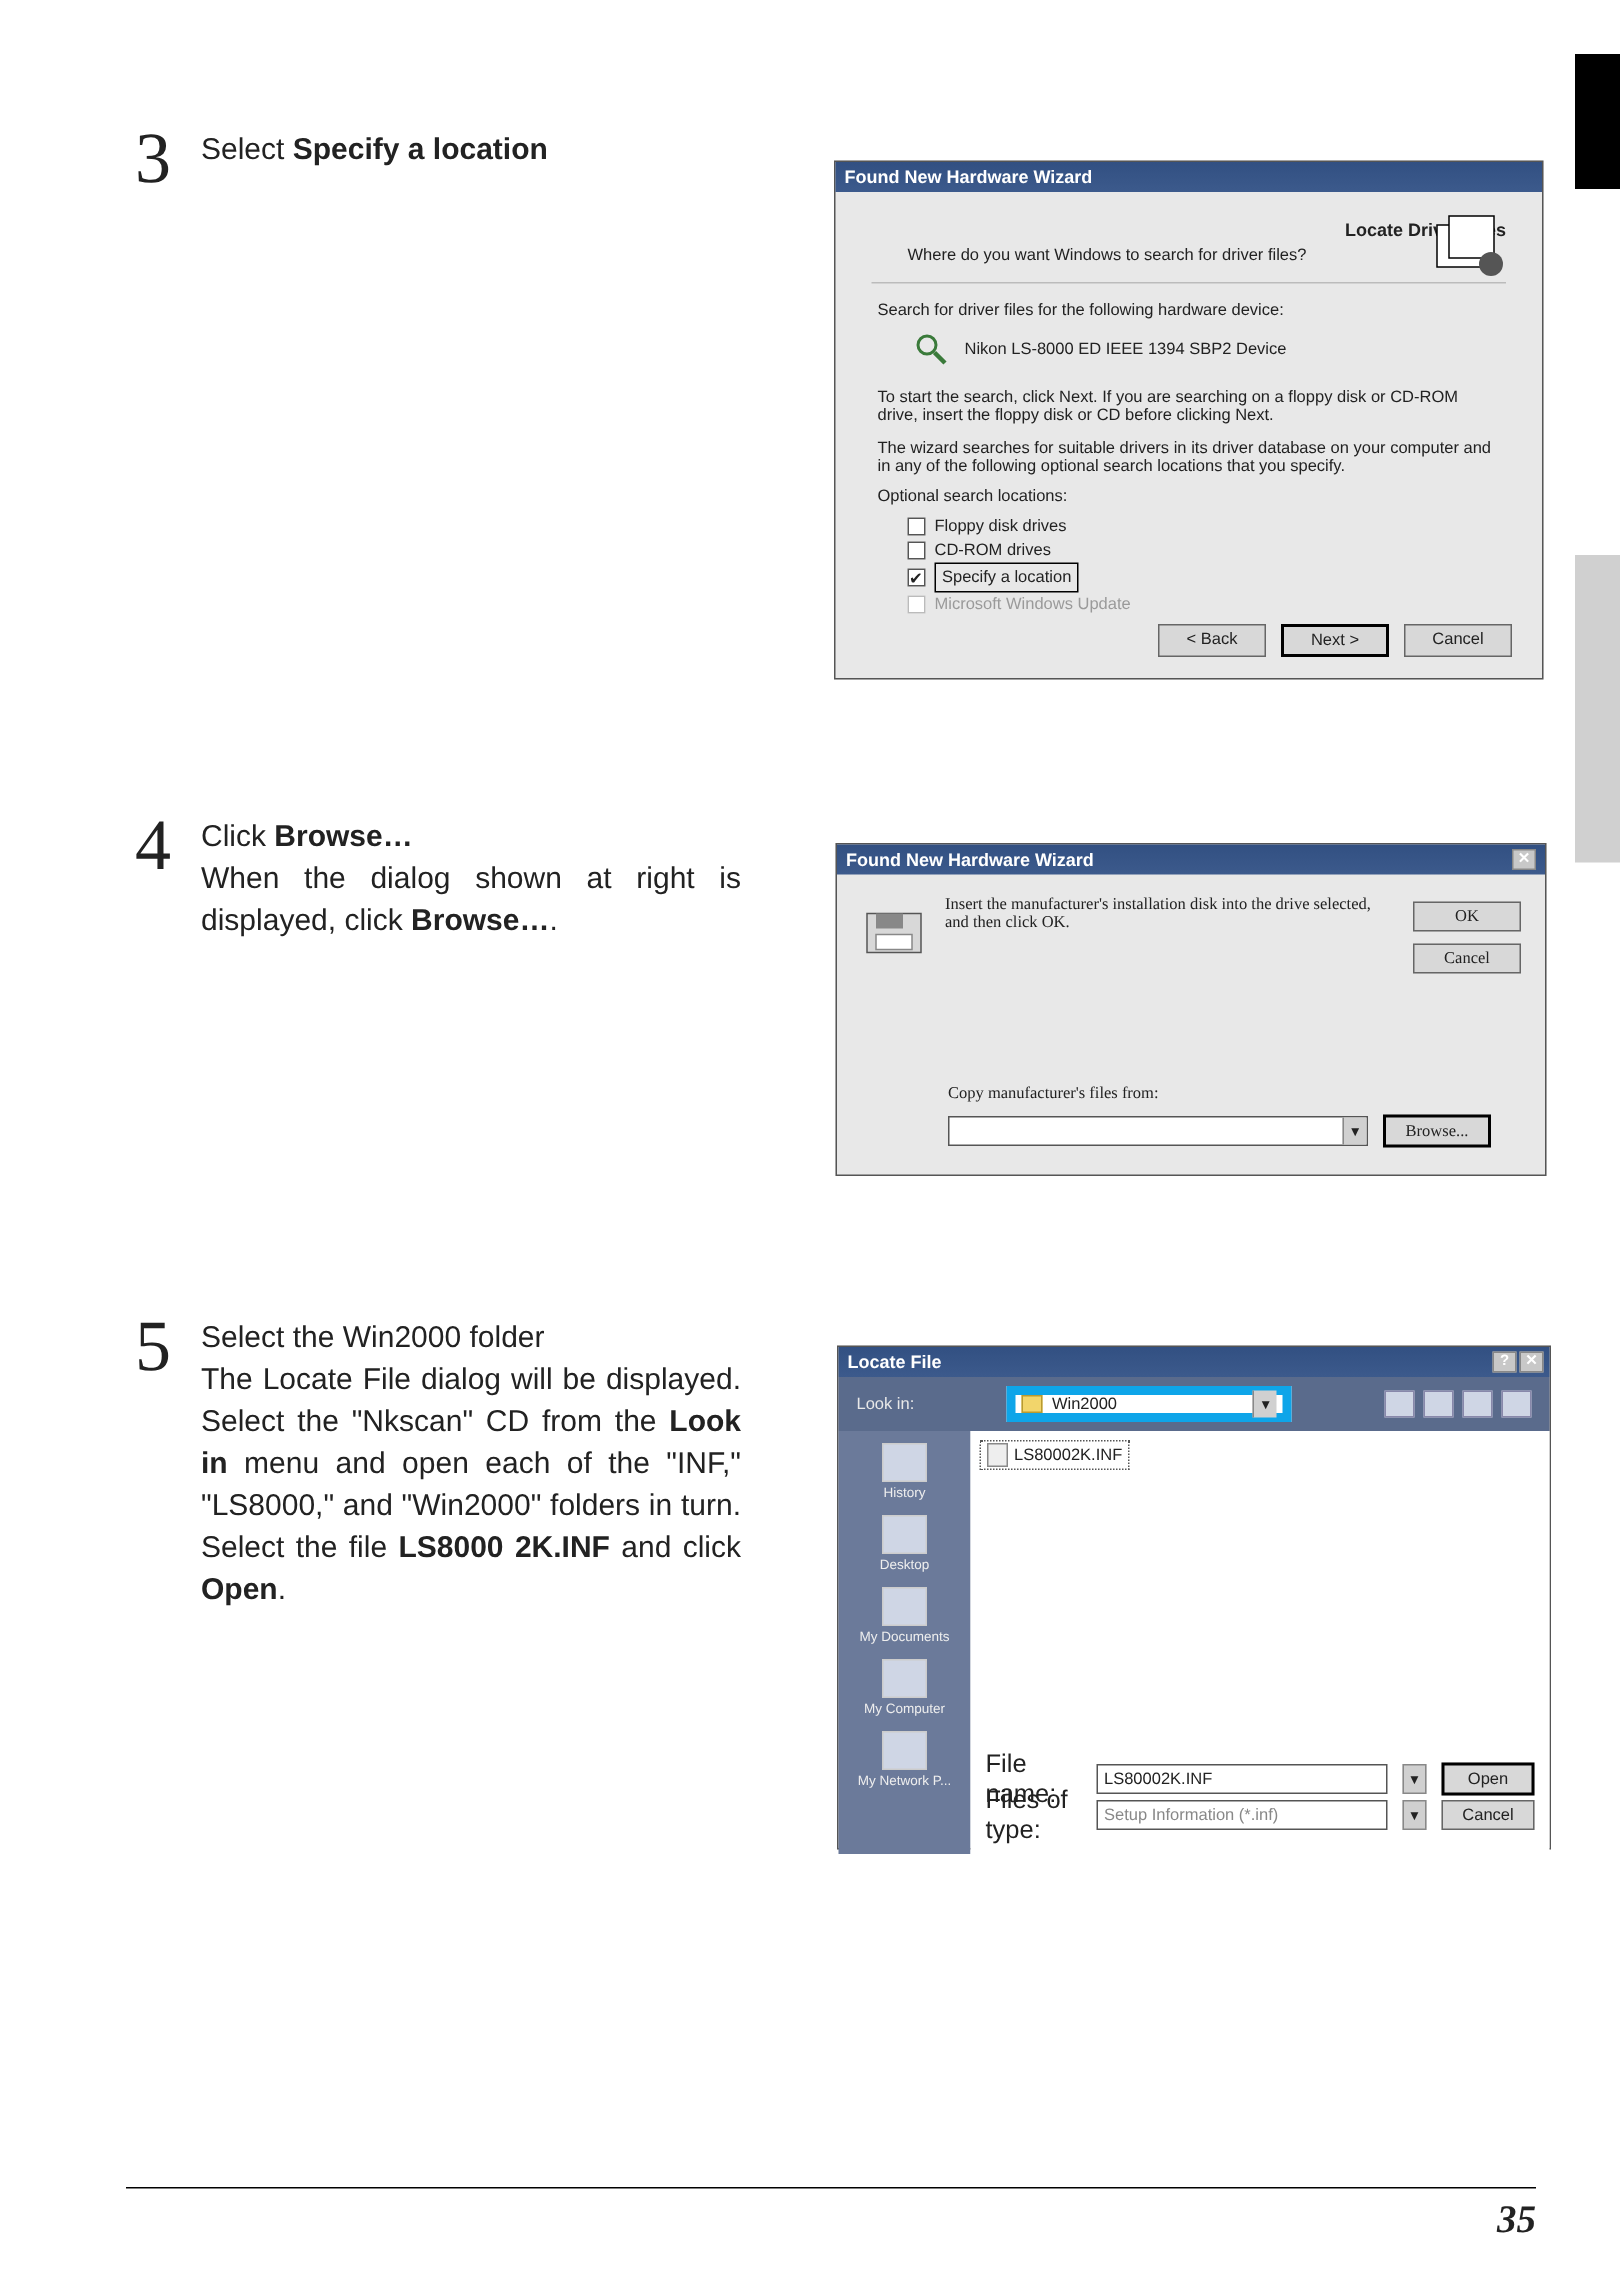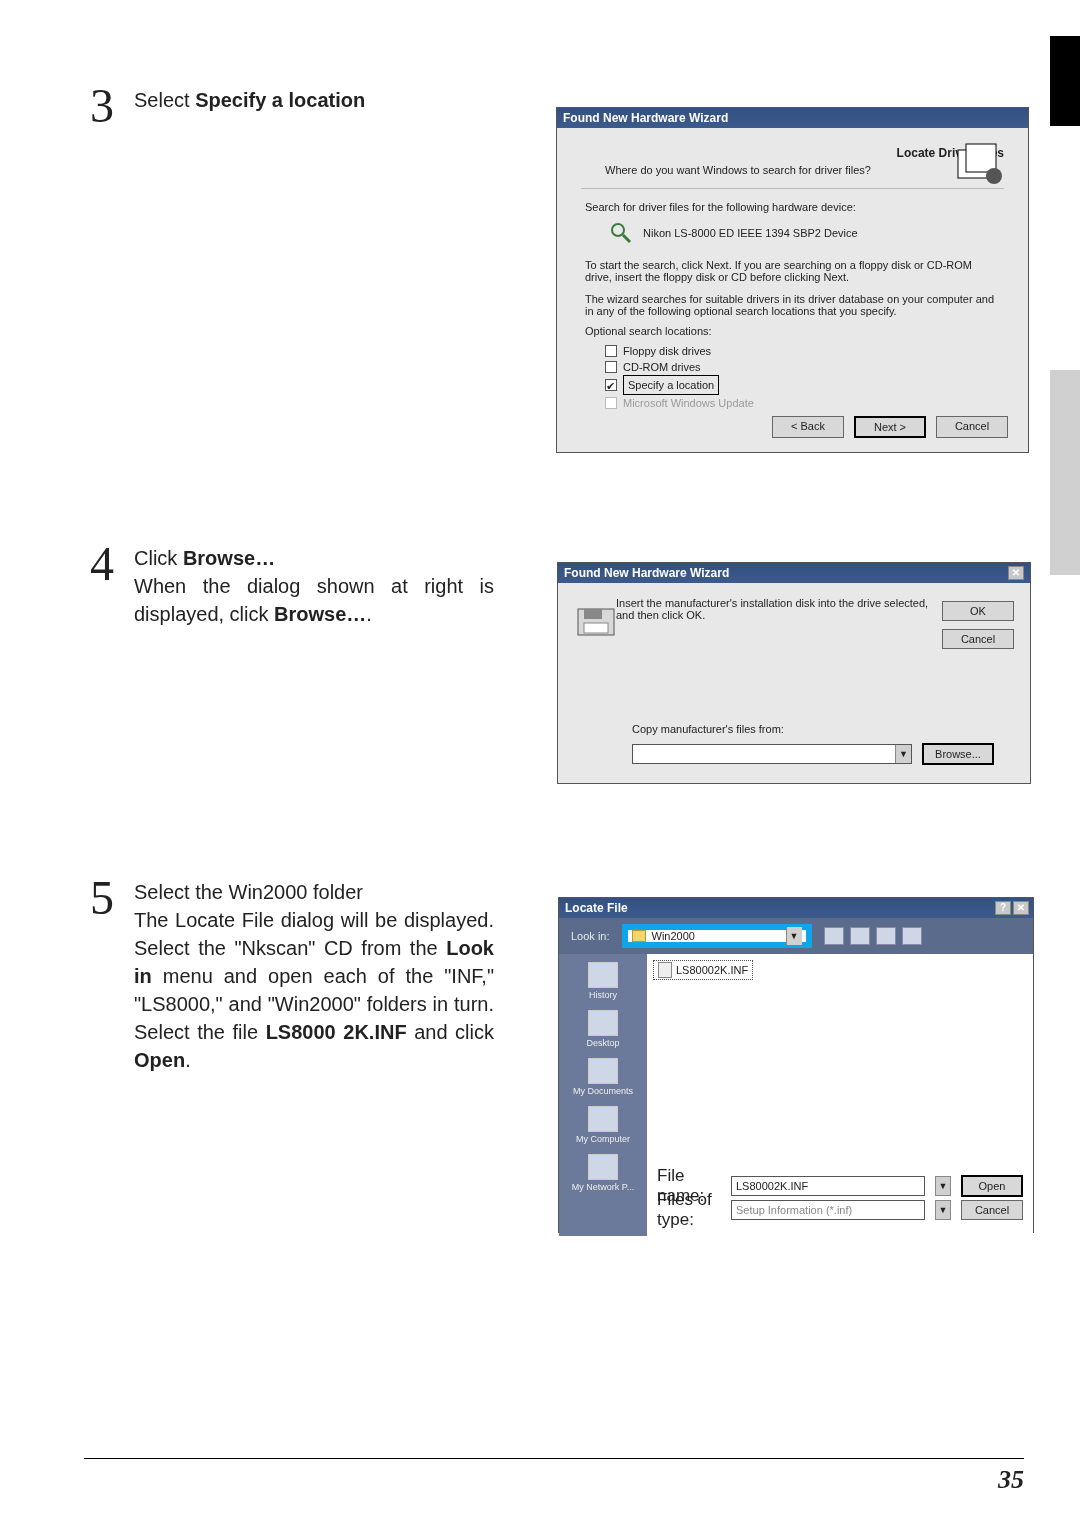--- a/index.html
+++ b/index.html
@@ -34,31 +34,31 @@
   .chk-row { display: flex; align-items: center; gap: 6px; font-size: 11px; line-height: 16px; }
   .chk { width: 12px; height: 12px; border: 1px solid #555; background: #fff; display: inline-block; position: relative; }
   .chk.checked::after { content: "✔"; position: absolute; left: 0; top: -2px; font-size: 11px; }
   .highlight { border: 1px solid #000; padding: 1px 4px; display: inline-block; }
   .gray-text { color: #9a9a9a; }
   .btn-row { position: absolute; bottom: 12px; right: 20px; display: flex; gap: 10px; }
   .btn { min-width: 72px; padding: 3px 10px; background: #d8d8d8; border: 1px solid #666; font-size: 11px; text-align: center; cursor: default; }
   .btn.default { border: 2px solid #000; }
 
   .dlg2 { left: 557px; top: 562px; width: 474px; height: 222px; }
-  .dlg2-body { padding: 14px 2px; position: relative; height: calc(100% - 22px); }
+  .dlg2-body { padding: 14px 16px; position: relative; height: calc(100% - 22px); font-family: Liberation Serif, serif; }
   .floppy-icon { width: 40px; height: 30px; position: absolute; left: 18px; top: 24px; }
   .dlg2-msg { margin-left: 56px; margin-right: 90px; }
   .dlg2-right-btns { position: absolute; right: 16px; top: 18px; display: flex; flex-direction: column; gap: 8px; }
   .dlg2-copy { position: absolute; left: 74px; bottom: 46px; }
   .dlg2-combo-row { position: absolute; left: 74px; bottom: 16px; display: flex; align-items: center; gap: 10px; }
   .combo { width: 280px; height: 20px; border: 1px solid #555; background: #fff; display: flex; }
   .combo-arrow { width: 16px; border-left: 1px solid #888; background: #d0d0d0; text-align: center; font-size: 9px; line-height: 18px; }
 
   .dlg3 { left: 558px; top: 897px; width: 476px; height: 336px; }
-  .dlg3-top { background: #5a6b8c; padding: 6px 12px; display: flex; align-items: center; gap: 12px; }
+  .dlg3-top { background: #5a6b8c; padding: 6px 12px; display: flex; align-items: center; gap: 12px; justify-content: space-between; }
   .lookin-label { color: #e8e8e8; font-size: 11px; }
   .lookin-combo { flex: 1; height: 24px; background: #fff; border: 6px solid #0ea5e9; display: flex; align-items: center; padding: 0 4px; gap: 6px; max-width: 190px; }
   .folder-glyph { width: 14px; height: 12px; background: #f2d56b; border: 1px solid #b89a30; display: inline-block; }
   .toolbar-icons { display: flex; gap: 6px; }
   .tool-icon { width: 20px; height: 18px; border: 1px solid #88a; background: #cfd6e5; display: inline-block; }
   .help-close { position: absolute; right: 4px; top: 3px; display: flex; gap: 2px; }
 
   .dlg3-body { display: flex; height: calc(100% - 52px); }
   .places { width: 88px; background: #6b7a9a; padding: 8px 4px; display: flex; flex-direction: column; gap: 10px; align-items: flex-start; }
   .place { color: #eee; font-size: 9px; text-align: center; width: 100%; }

